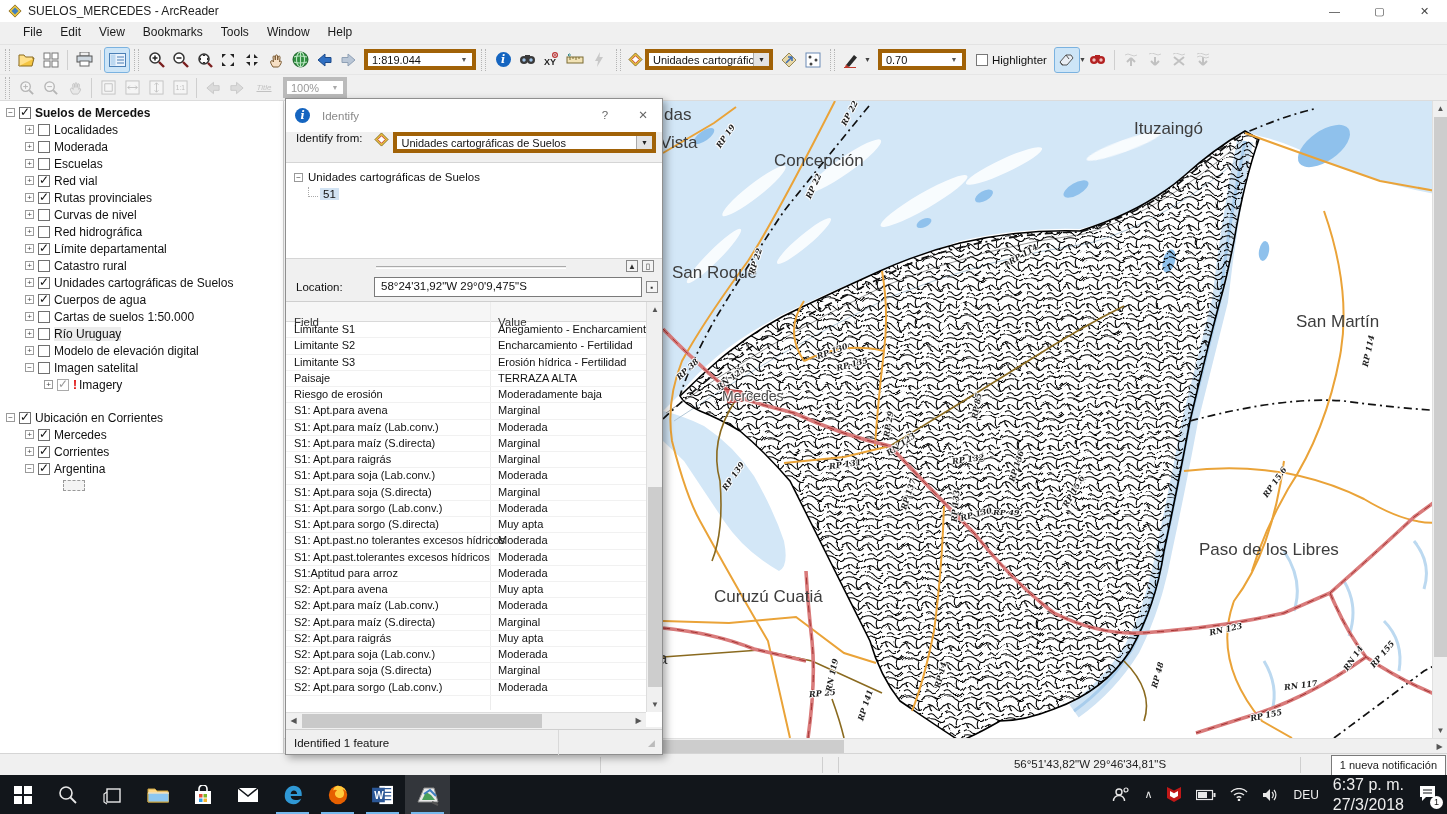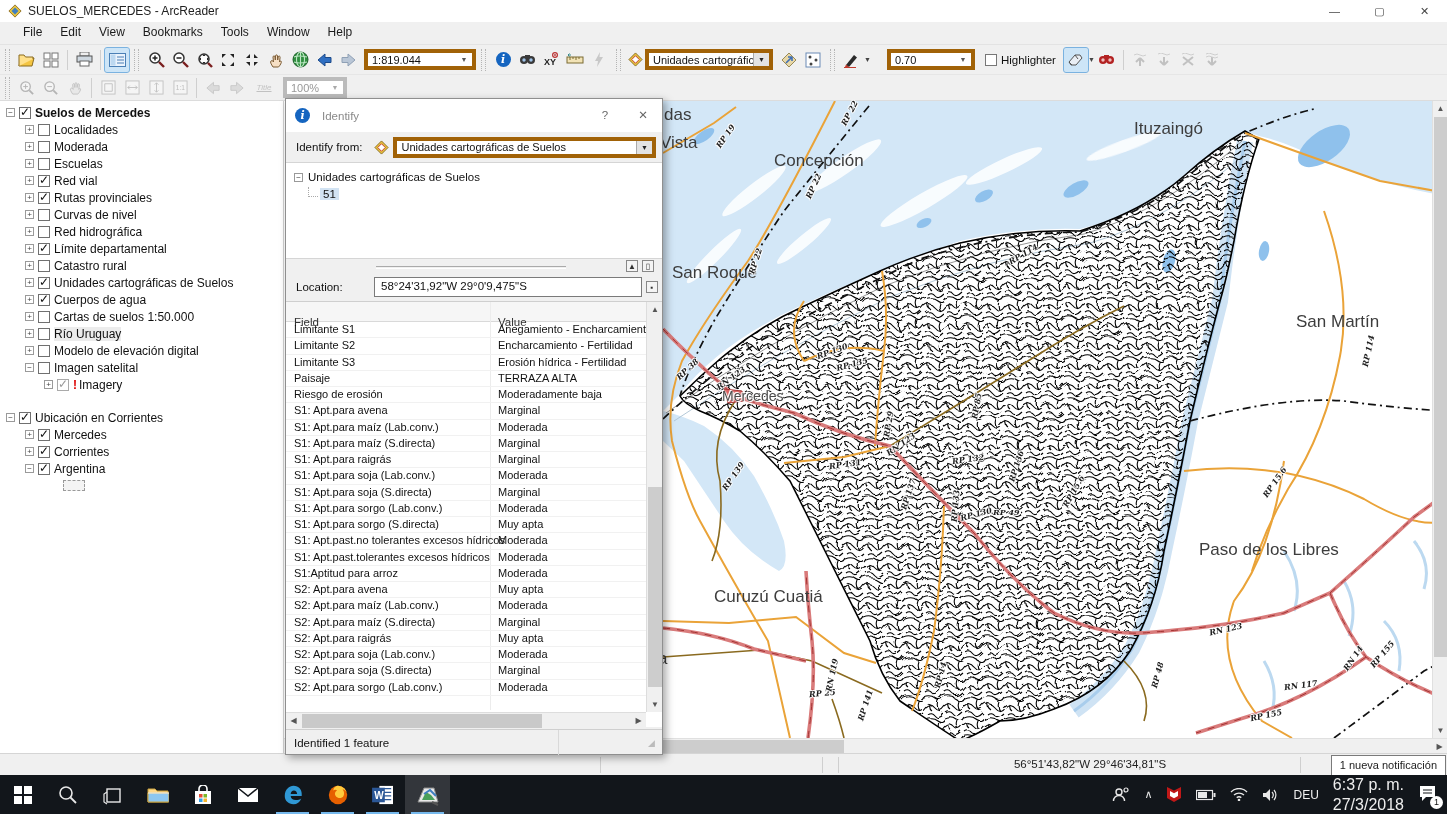--- a/index.html
+++ b/index.html
@@ -54,21 +54,21 @@
   .vscroll .thumb{position:absolute;left:1px;top:16px;width:13px;height:540px;background:#cdcdcd;}
   .hscroll{position:absolute;left:0;top:637px;width:1163px;height:15px;background:#f0f0f0;border-top:1px solid #e0e0e0;z-index:4;}
   .hscroll .thumb{position:absolute;left:90px;top:1px;width:470px;height:13px;background:#cdcdcd;}
   .sarrow{position:absolute;color:#555;font-size:8px;line-height:15px;width:15px;text-align:center;}
   
   .dlg{position:absolute;left:285px;top:98px;width:378px;height:657px;background:#f0f0f0;border:1px solid #8f8f8f;box-shadow:3px 3px 8px rgba(0,0,0,.35);z-index:10;font-size:11.5px;}
   .dlg-title{position:absolute;left:0;top:0;width:100%;height:33px;background:#fff;display:flex;align-items:center;}
   .dlg-title .t{color:#8a8a8a;margin-left:12px;}
   .dlg-title .b{position:absolute;top:0;width:34px;height:33px;text-align:center;line-height:33px;color:#666;}
   .ib{width:15px;height:15px;border-radius:50%;background:#1565c0;color:#fff;font-family:"DejaVu Serif",serif;font-weight:bold;font-style:italic;font-size:11px;text-align:center;line-height:15px;margin-left:9px;}
-  .fromrow{position:absolute;left:0;top:33px;width:100%;height:30px;display:flex;align-items:center;}
+  .fromrow{position:absolute;left:0;top:33px;width:100%;height:30px;display:flex;align-items:flex-start;}
   .tree{position:absolute;left:0;top:63px;width:100%;height:97px;background:#fff;border-top:1px solid #d5d5d5;border-bottom:1px solid #d5d5d5;}
   .splitter{position:absolute;left:0;top:160px;width:100%;height:15px;}
   .splitter .bar{position:absolute;left:90px;top:7px;width:190px;height:3px;border-top:1px solid #aaa;border-bottom:1px solid #fff;}
   .spbtn{position:absolute;top:1px;width:12px;height:12px;border:1px solid #888;background:#f4f4f4;font-size:8px;line-height:11px;text-align:center;color:#333;}
   .locrow{position:absolute;left:0;top:175px;width:100%;height:26px;display:flex;align-items:center;}
   .locbox{height:20px;background:#fff;border:1px solid #7a7a7a;flex:1;margin-right:4px;padding:2px 6px;white-space:nowrap;overflow:hidden;}
   .grid{position:absolute;left:0;top:202px;width:100%;height:426px;background:#fff;border-top:1px solid #cfcfcf;}
   .gridhead{position:absolute;left:0;top:0;width:360px;height:20px;background:#f6f6f6;border-bottom:1px solid #d9d9d9;color:#333;}
   .gridhead span{position:absolute;top:14px;}
   .colline{position:absolute;left:204px;top:0;width:1px;height:408px;background:#ececec;}
@@ -274,21 +274,21 @@
       </span>
     <div class="grip"></div>
     <span class="ticon">
         <svg width="18" height="16" viewBox="0 0 18 16">
           <path d="M3 13 L11 3 l3 2.5 L6 15 z" fill="#2a2a2a"></path>
           <path d="M2 15 l4 0 -3 -2.5 z" fill="#c0392b"></path>
           <rect x="1" y="15" width="12" height="1.6" fill="#c0392b"></rect>
         </svg>
       </span>
     <span class="da" style="font-size:7px;color:#444;">▼</span>
-    <div class="combo" style="width:88px;margin-left:16px;">
+    <div class="combo" style="width:88px;margin-left:7px;">
       <span class="cv">0.70</span>
       <span class="da">▼</span>
     </div>
     <span class="chk" style="margin:0 4px 0 10px;"></span>
     <span style="font-size:11.5px;">Highlighter</span>
     <span class="ticon" style="background:#cde5f7;outline:1px solid #7ab2e0;margin-left:8px;">
         <svg width="17" height="13" viewBox="0 0 17 13">
           <path d="M2 9 L8 2 h5 l2 3 -6 7 H4 z" fill="#e9eef4" stroke="#555"></path>
           <path d="M2 9 l3 3 M8 2 l3 4" stroke="#555" fill="none"></path>
         </svg>

